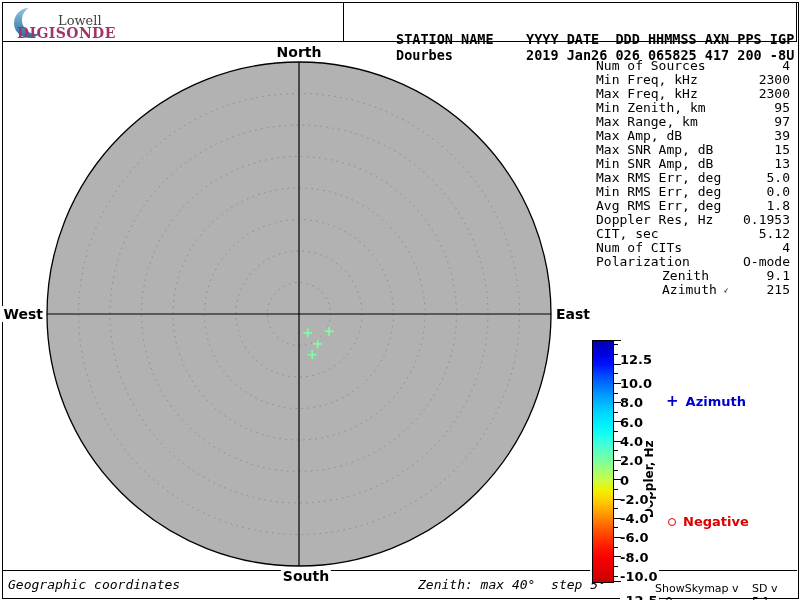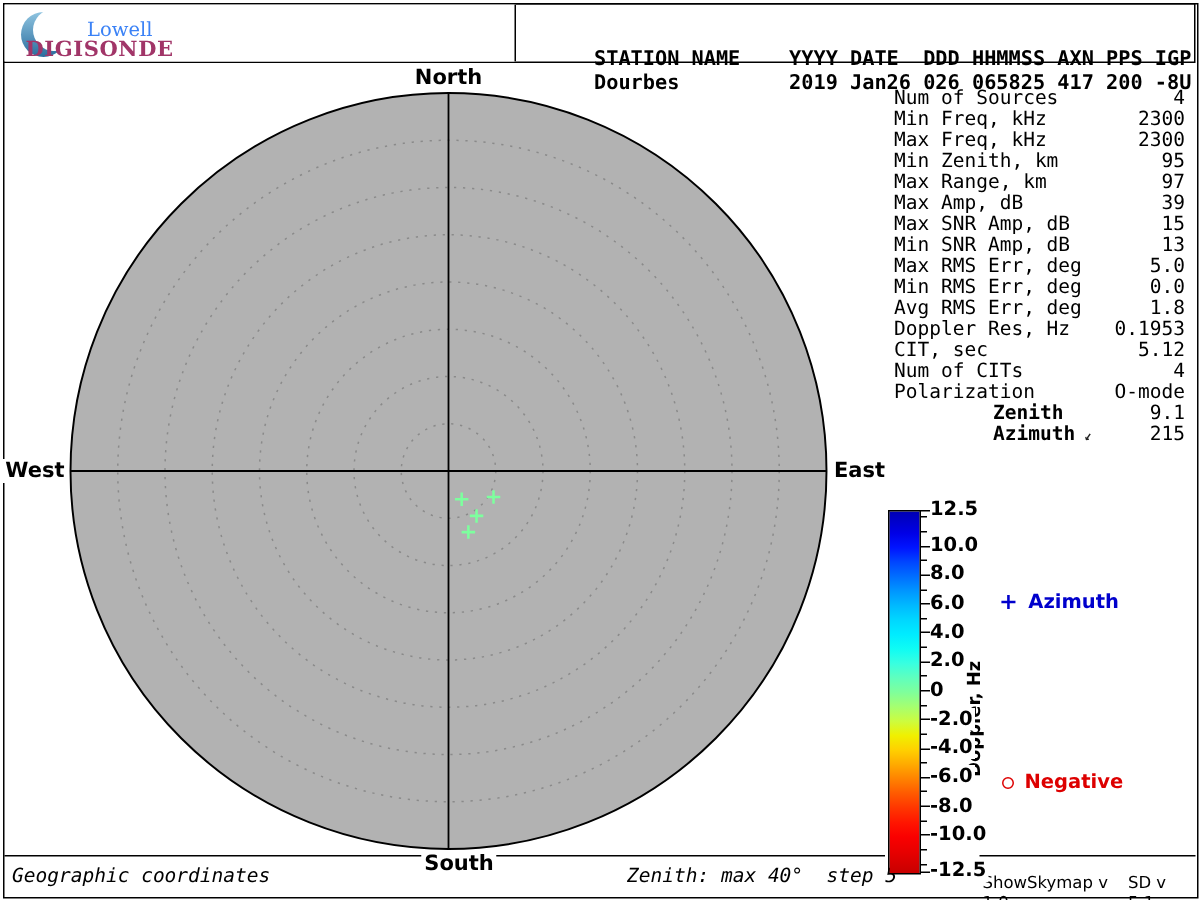--- a/index.html
+++ b/index.html
@@ -3,42 +3,42 @@
 <meta charset="utf-8">
 <style>
   html,body{margin:0;padding:0;background:#fff;}
   .screen{position:relative;width:800px;height:600px;background:#fff;overflow:hidden;
           font-family:"DejaVu Sans",sans-serif;color:#000;}
   .outer-border{position:absolute;left:2px;top:2px;width:795px;height:595px;border:1px solid #000;pointer-events:none;}
   
   .header{position:absolute;left:2px;top:2px;width:795px;height:40px;border:1px solid #000;box-sizing:border-box;}
   .logo-cell{position:absolute;left:0;top:0;width:341px;height:38px;border-right:1px solid #000;box-sizing:border-box;background:#fff;}
   .crescent{position:absolute;left:10px;top:3px;}
-  .logo-lowell{position:absolute;left:55px;top:10px;font-family:"DejaVu Serif",serif;font-size:13px;color:#3b82f6;}
+  .logo-lowell{position:absolute;left:55px;top:10px;font-family:"DejaVu Serif",serif;font-size:13px;color:#404040;}
   .logo-digisonde{position:absolute;left:14px;top:22px;font-family:"DejaVu Serif",serif;font-weight:bold;font-size:14px;letter-spacing:.4px;color:#a13568;}
   .station-cell{position:absolute;left:341px;top:0;right:0;height:38px;margin-top:24px;}
   .hline{white-space:pre;font-family:"DejaVu Sans Mono",monospace;font-weight:bold;font-size:13.5px;line-height:16px;padding-left:52px;}
   .hline.first{padding-top:4px;}
   
   #plot{position:absolute;left:0;top:0;width:800px;height:600px;}
   .compass{position:absolute;font-weight:bold;font-size:14px;background:#fff;z-index:5;}
   #lbl-north{left:299px;top:44px;transform:translateX(-50%);}
   #lbl-south{left:288px;top:568px;transform:translateX(-50%);padding:0 2px;margin-left:18px;}
   #lbl-west{left:0;top:306px;width:43px;text-align:right;}
   #lbl-east{left:556px;top:306px;}
   
   #stats{position:absolute;left:596px;top:59px;width:194px;font-family:"DejaVu Sans Mono",monospace;font-size:13px;}
   .stat-row{display:flex;justify-content:space-between;height:14px;line-height:14px;white-space:pre;}
-  .stat-row .ind{padding-left:66px;font-weight:bold;}
+  .stat-row .ind{padding-left:66px;}
   .az-arrow{display:inline-block;transform:rotate(215deg);font-size:9px;color:#222;margin-left:6px;}
   
   #cb-bar{position:absolute;left:592px;top:340px;width:20px;height:241px;border:1px solid #000;z-index:4;}
   #cb-ticks{position:absolute;left:614px;top:340px;width:60px;height:243px;z-index:4;}
   .cb-tick{position:absolute;left:0;height:1px;background:#000;}
-  .cb-label{position:absolute;left:6px;font-weight:bold;font-size:13px;line-height:15px;background:#fff;padding-right:2px;}
+  .cb-label{position:absolute;left:6px;font-weight:bold;font-size:13px;line-height:15px;background:#fff;padding-right:2px;margin-top:20px;}
   #cb-title{position:absolute;left:642px;top:408px;height:110px;writing-mode:vertical-rl;transform:rotate(180deg);
             font-weight:bold;font-size:12px;white-space:nowrap;}
   
   .legend{position:absolute;display:flex;align-items:center;gap:7px;font-weight:bold;font-size:13px;}
   #legend-pos{left:666px;top:394px;color:#0000cc;}
   #legend-neg{left:668px;top:514px;color:#dd0000;}
   .plus-icon{font-size:15px;font-weight:bold;line-height:13px;}
   .circle-icon{display:inline-block;width:6px;height:6px;border:1.5px solid #dd0000;border-radius:50%;}
   
   .rule{position:absolute;top:570px;height:1px;background:#000;}

